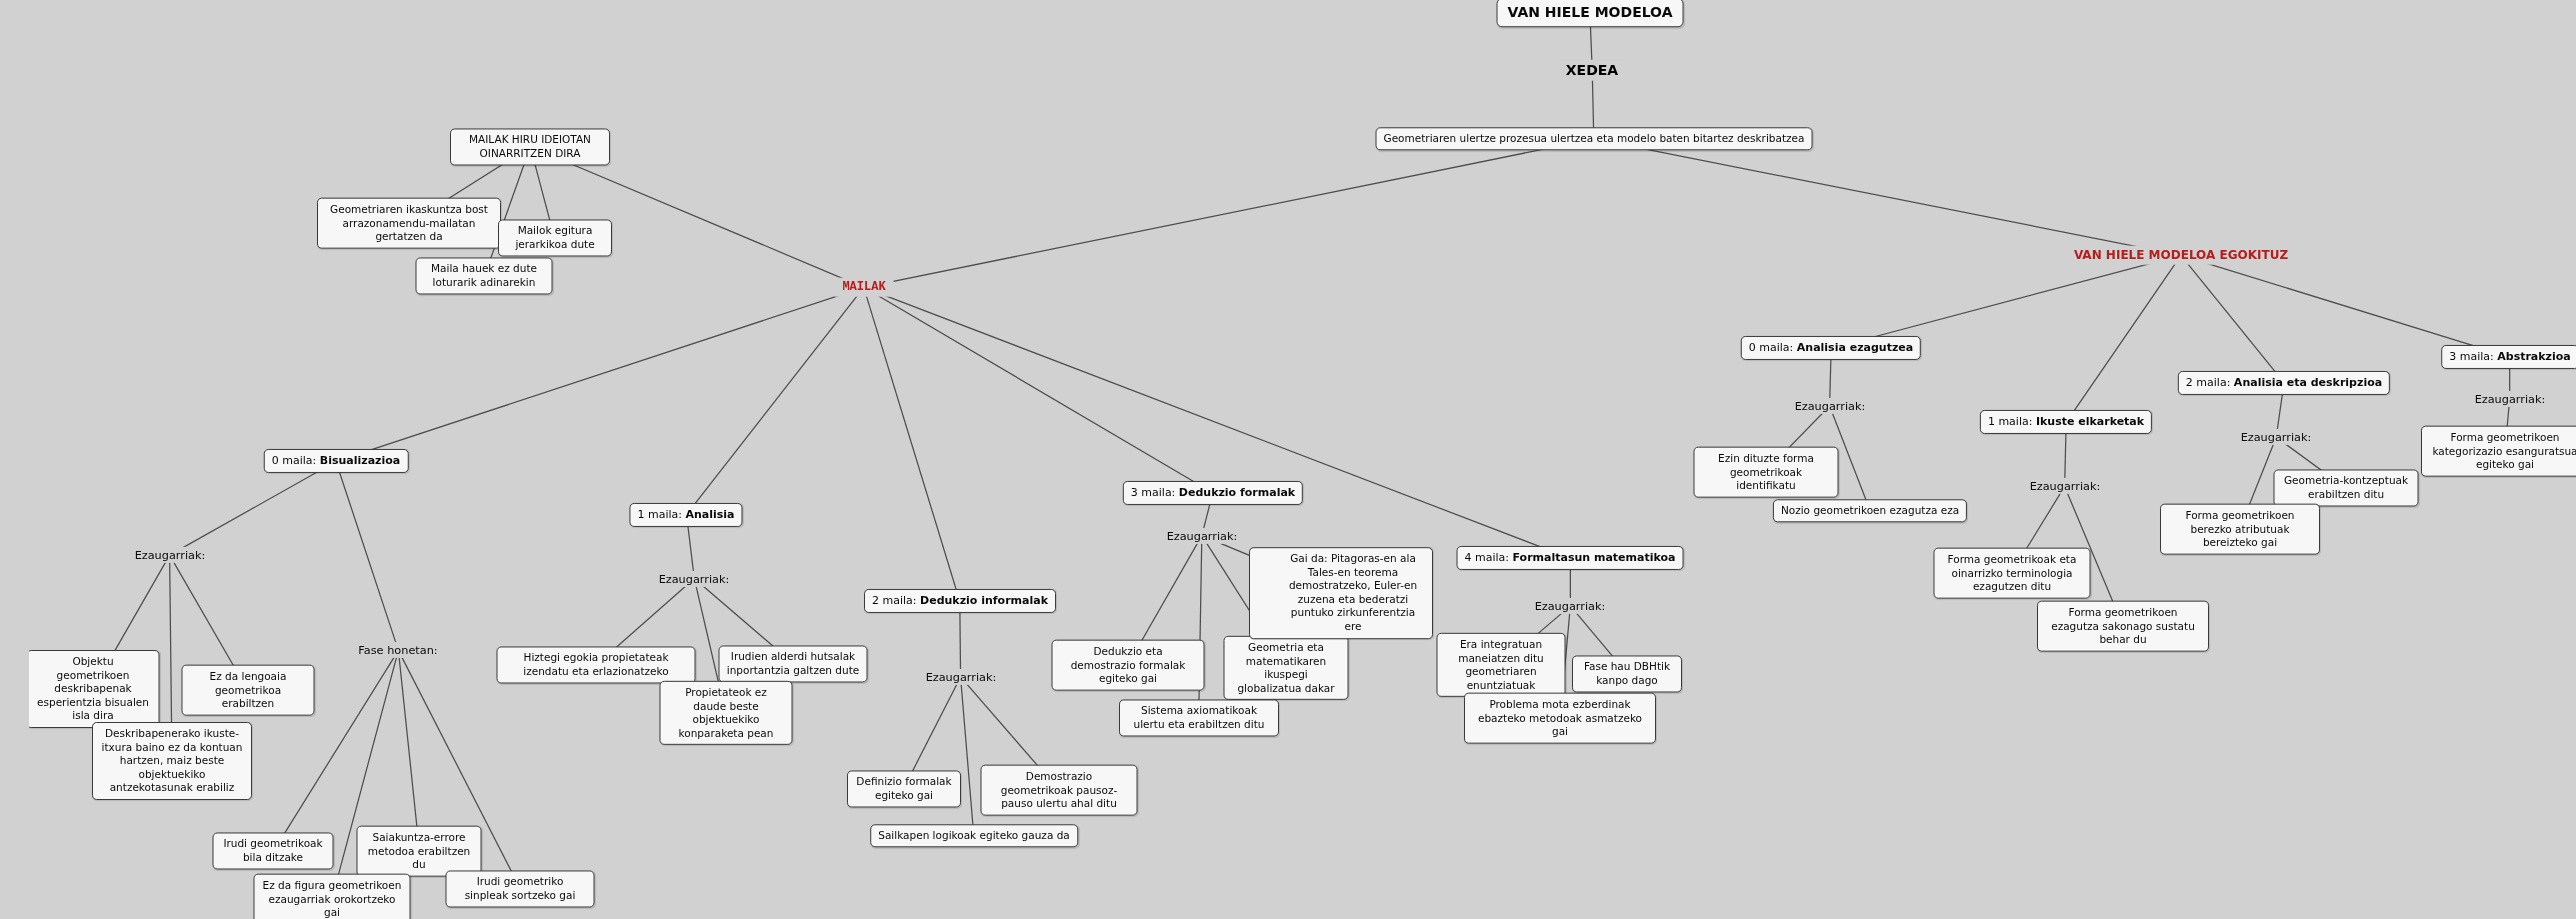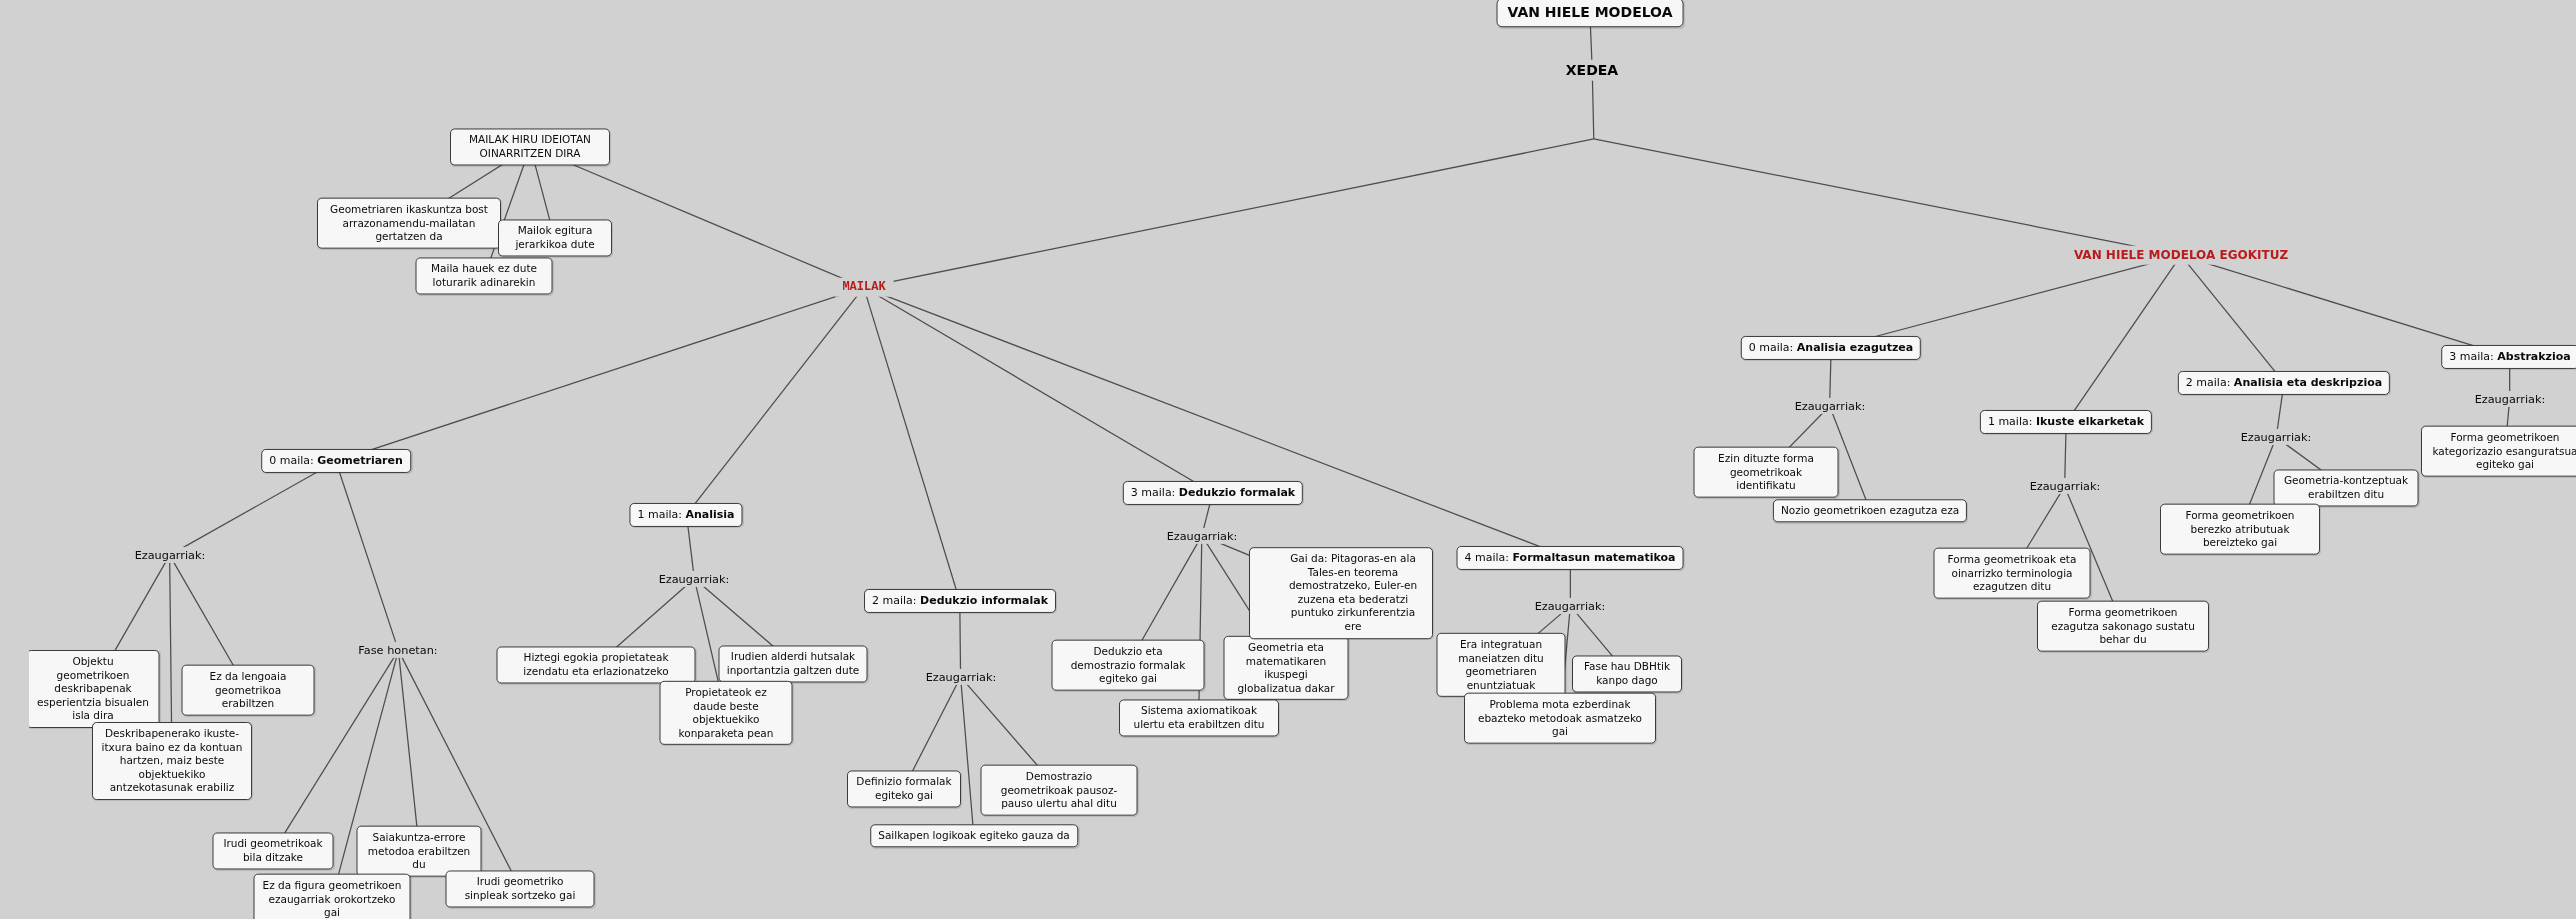--- a/index.html
+++ b/index.html
@@ -113,27 +113,28 @@
       <line x1="2607" y1="623" x2="2539" y2="734" stroke="#4d4d4d" stroke-width="1.6"></line>
       <line x1="2607" y1="623" x2="2682" y2="802" stroke="#4d4d4d" stroke-width="1.6"></line>
       <line x1="2888" y1="490" x2="2878" y2="560" stroke="#4d4d4d" stroke-width="1.6"></line>
       <line x1="2878" y1="560" x2="2967" y2="625" stroke="#4d4d4d" stroke-width="1.6"></line>
       <line x1="2878" y1="560" x2="2831" y2="678" stroke="#4d4d4d" stroke-width="1.6"></line>
       <line x1="3177" y1="457" x2="3177" y2="511" stroke="#4d4d4d" stroke-width="1.6"></line>
       <line x1="3177" y1="511" x2="3171" y2="577" stroke="#4d4d4d" stroke-width="1.6"></line>
     </svg>
 <div class="node title nowrap" style="left: 1561px; top: 12.5px;">VAN HIELE MODELOA</div>
     <div class="heading2 nowrap" style="left: 1563px; top: 70px; background: rgb(209, 209, 209);">XEDEA</div>
+    <div class="node nowrap" style="left: 1565px; top: 139px;">Geometriaren ulertze prozesua ulertzea eta modelo baten bitartez deskribatzea</div>
     <div class="node" style="left: 501px; top: 147px; width: 144px;">MAILAK HIRU IDEIOTAN OINARRITZEN DIRA</div>
     <div class="node" style="left: 380px; top: 223px; width: 168px;">Geometriaren ikaskuntza bost arrazonamendu-mailatan gertatzen da</div>
     <div class="node" style="left: 526px; top: 238px; width: 98px;">Mailok egitura jerarkikoa dute</div>
     <div class="node" style="left: 455px; top: 276px; width: 121px;">Maila hauek ez dute loturarik adinarekin</div>
     <div class="heading nowrap" style="left: 835px; top: 287px; background: rgb(209, 209, 209); font-family: Liberation Mono, monospace;">MAILAK</div>
     <div class="heading nowrap" style="left: 2152px; top: 255px; background: rgb(209, 209, 209);">VAN HIELE MODELOA EGOKITUZ</div>
-    <div class="node level nowrap" style="left: 307px; top: 461px;"><span>0 maila: </span><b>Geometriaren</b></div>
+    <div class="node level nowrap" style="left: 307px; top: 461px;"><span>0 maila: </span><b>Bisualizazioa</b></div>
     <div class="node level nowrap" style="left: 657px; top: 515px;"><span>1 maila: </span><b>Analisia</b></div>
     <div class="node level nowrap" style="left: 931px; top: 601px;"><span>2 maila: </span><b>Dedukzio informalak</b></div>
     <div class="node level nowrap" style="left: 1184px; top: 493px;"><span>3 maila: </span><b>Dedukzio formalak</b></div>
     <div class="node level nowrap" style="left: 1541px; top: 558px;"><span>4 maila: </span><b>Formaltasun matematikoa</b></div>
     <div class="label nowrap" style="left: 141px; top: 555px; background: rgb(209, 209, 209);">Ezaugarriak:</div>
     <div class="label nowrap" style="left: 369px; top: 650px; background: rgb(209, 209, 209);">Fase honetan:</div>
     <div class="label nowrap" style="left: 665px; top: 579px; background: rgb(209, 209, 209);">Ezaugarriak:</div>
     <div class="label nowrap" style="left: 932px; top: 677px; background: rgb(209, 209, 209);">Ezaugarriak:</div>
     <div class="label nowrap" style="left: 1173px; top: 536px; background: rgb(209, 209, 209);">Ezaugarriak:</div>
     <div class="label nowrap" style="left: 1541px; top: 606px; background: rgb(209, 209, 209);">Ezaugarriak:</div>

